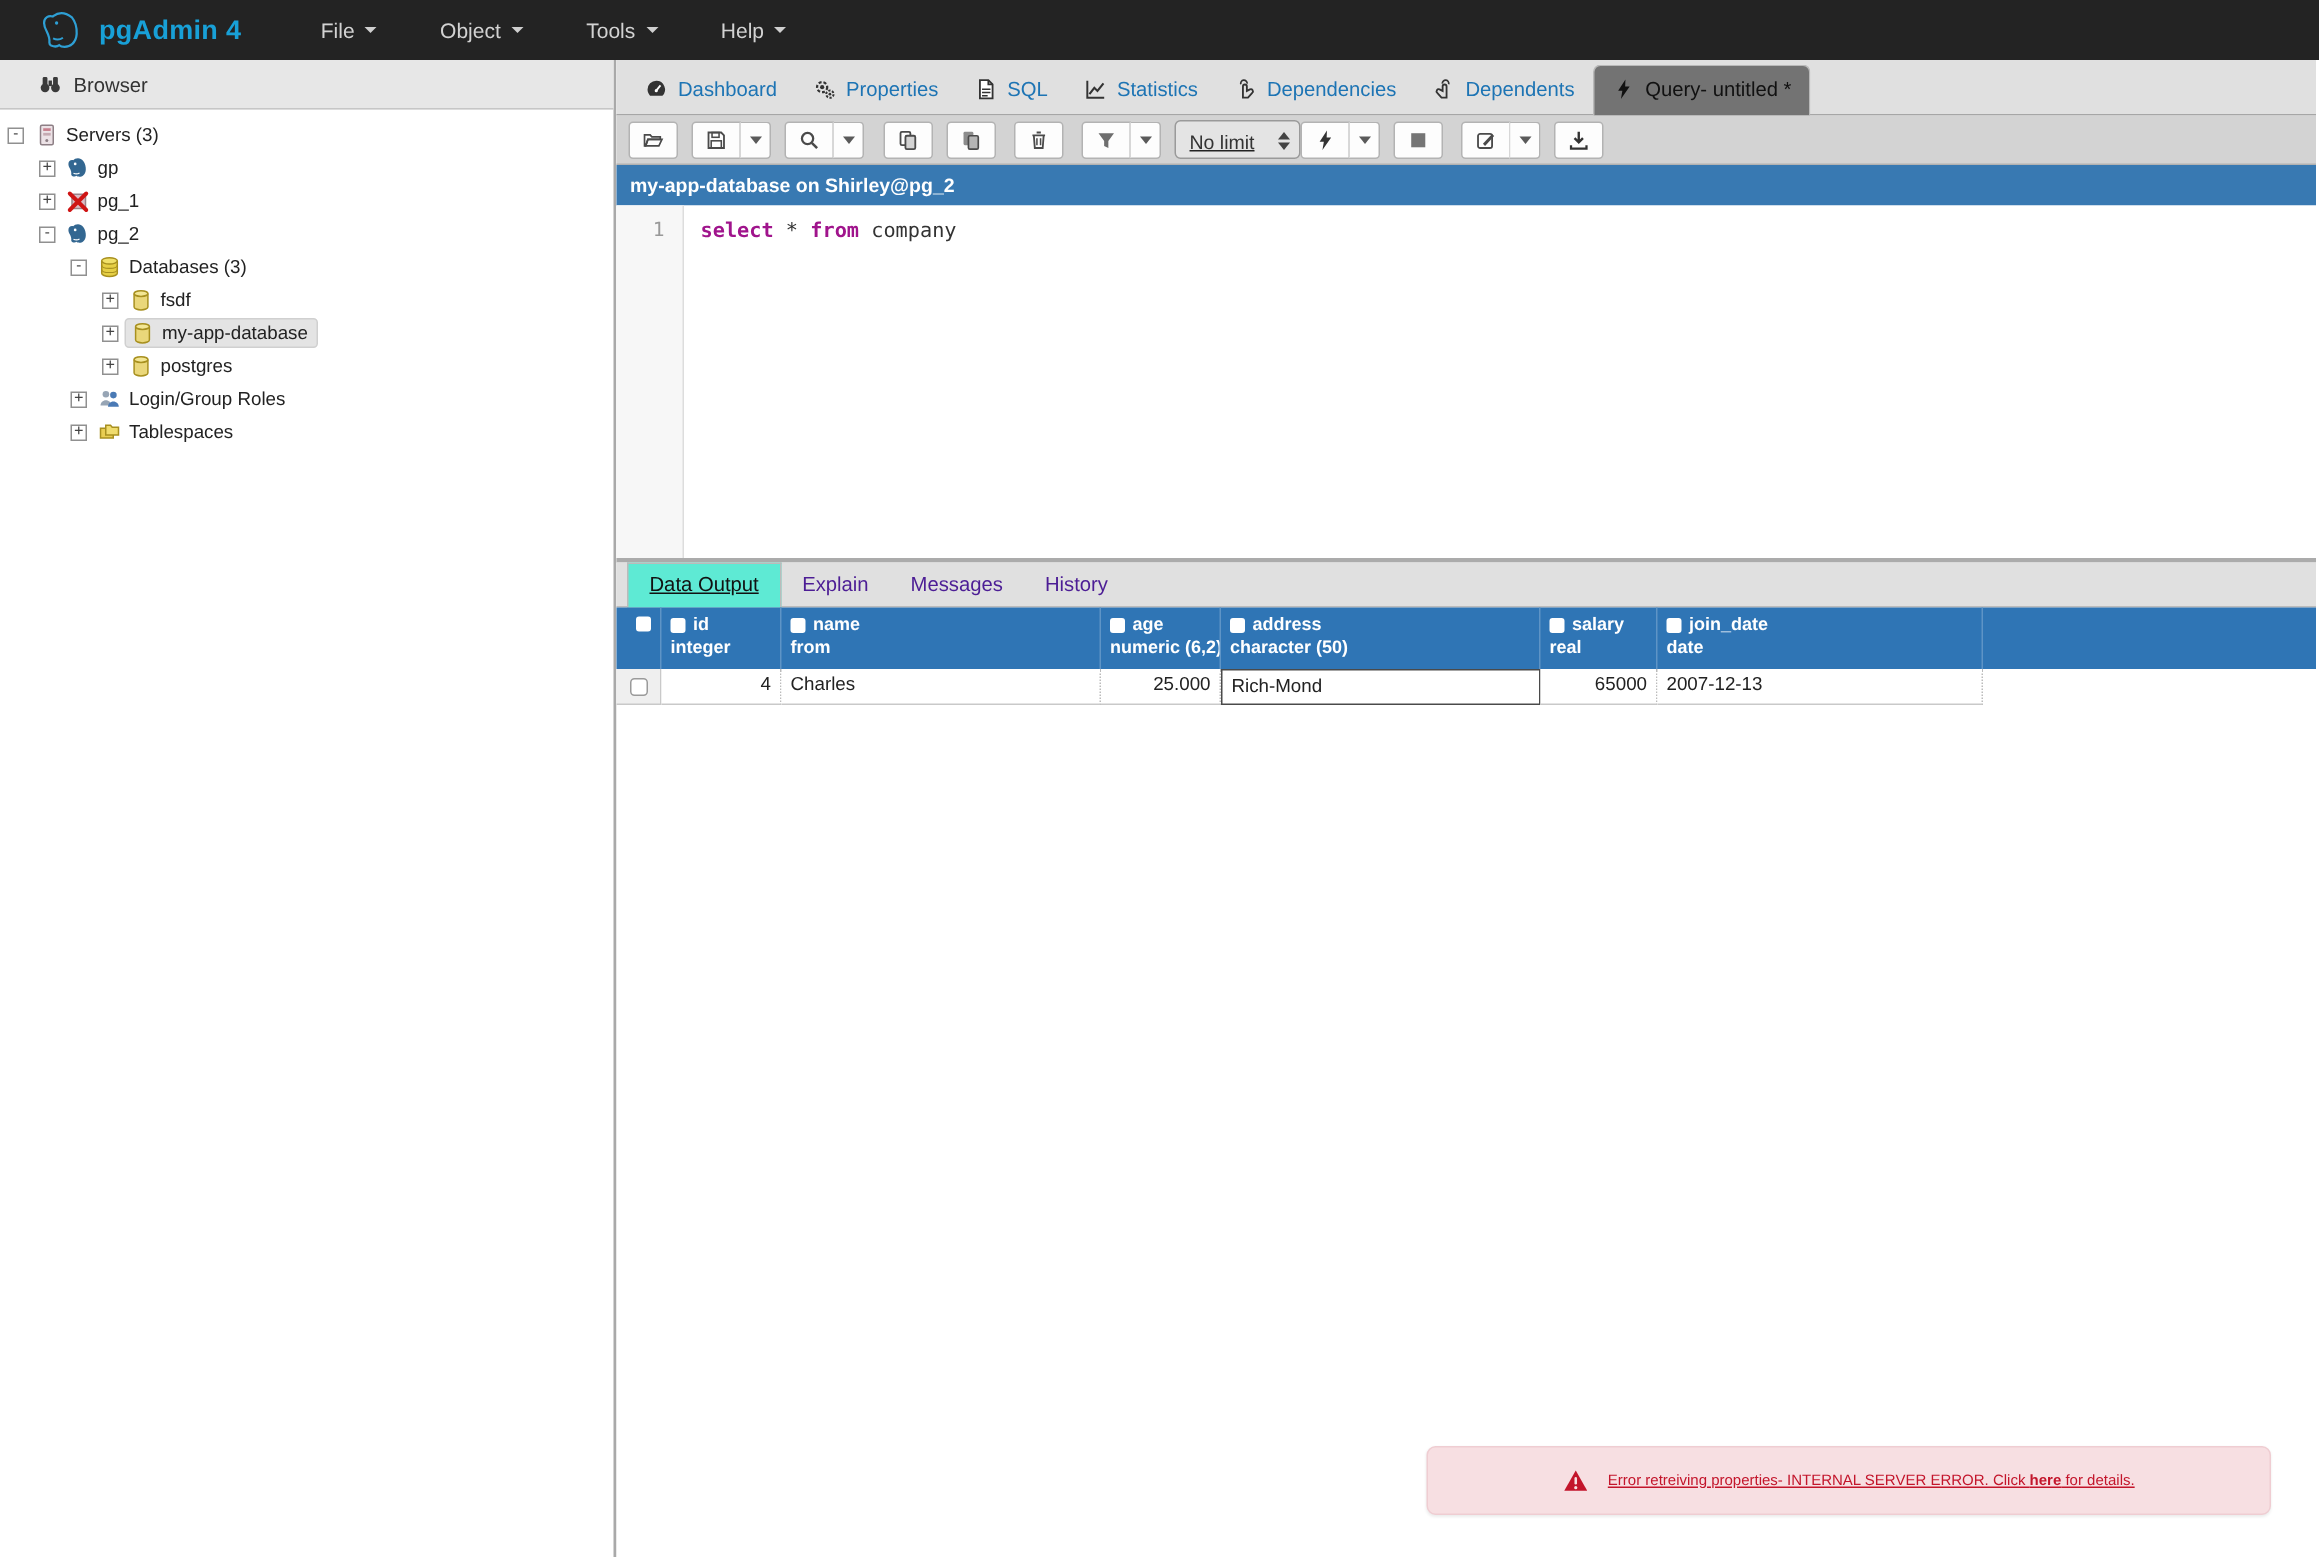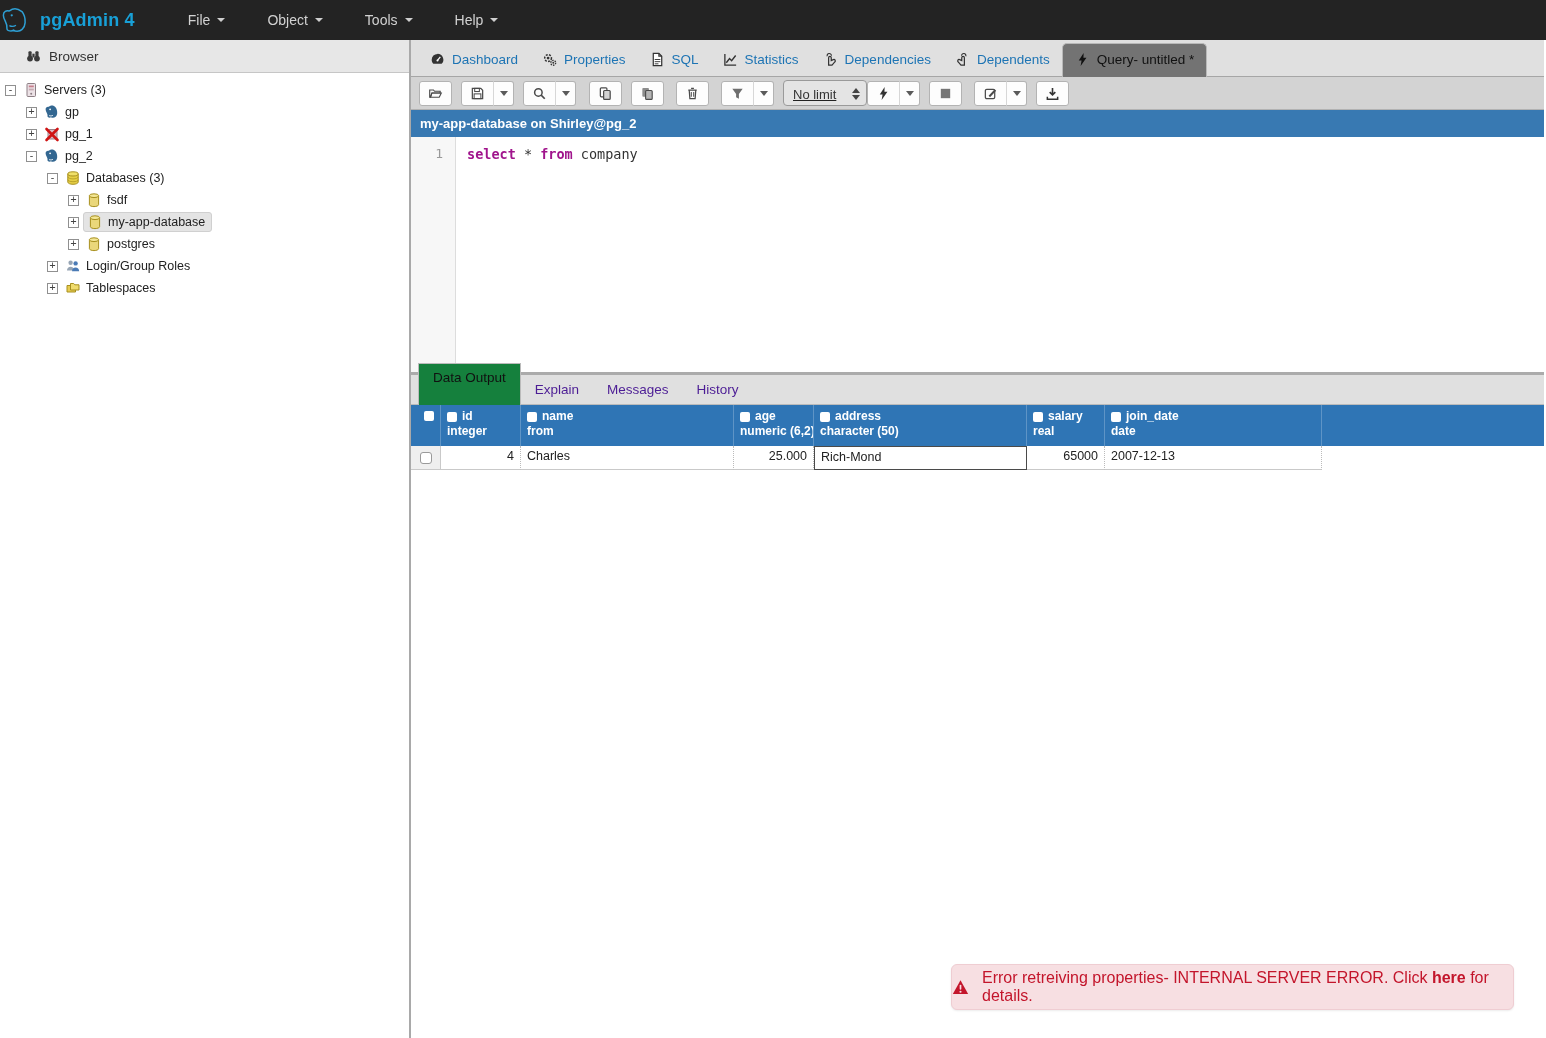--- a/index.html
+++ b/index.html
@@ -1,20 +1,20 @@
 <!DOCTYPE html>
 <html><head>
 <meta charset="utf-8">
 <style>
   * { box-sizing: border-box; margin: 0; padding: 0; }
   html,body { width:1546px; height:1038px; overflow:hidden; }
   body { font-family:"Liberation Sans", sans-serif; background:#fff; position:relative; font-size:13px; color:#222; }
 
   
-  .topbar { height:40px; background:#232323; display:flex; align-items:center; }
+  .topbar { height:40px; background:#232323; display:flex; align-items:center; padding-left:26px; }
   .logo { display:flex; align-items:center; }
   .logo svg { width:30px; height:30px; }
   .app-title { color:#18a0d7; font-size:18px; font-weight:bold; margin-left:10px; letter-spacing:.2px; }
   .menubar { display:flex; margin-left:32px; }
   .menu-item { color:#d2d2d2; font-size:14px; padding:0 21px; height:40px; display:flex; align-items:center; cursor:default; }
   .menu-item .caret { margin-left:7px; width:0; height:0; border-left:4px solid transparent; border-right:4px solid transparent; border-top:4px solid #cfcfcf; }
 
   
   .main { display:flex; height:998px; }
   .left-panel { width:411px; background:#fff; border-right:2px solid #a9a9a9; display:flex; flex-direction:column; }
@@ -58,21 +58,21 @@
   .conn-bar { height:27px; background:#3879b2; color:#fff; font-weight:bold; font-size:13px; display:flex; align-items:center; padding-left:9px; }
 
   .editor { height:235px; display:flex; background:#fff; }
   .gutter { width:45px; background:#f7f7f7; border-right:1px solid #ddd; text-align:right; padding:9px 12px 0 0; font-family:"DejaVu Sans Mono",monospace; font-size:13px; color:#999; }
   .code { padding:9px 0 0 11px; font-family:"DejaVu Sans Mono",monospace; font-size:13.5px; color:#333; }
   .kw { color:#a0148c; font-weight:bold; }
 
   .out-splitter { height:3px; background:#ababab; }
   .out-tabbar { height:30px; background:#e0e0e0; border-bottom:1px solid #bbb; display:flex; align-items:flex-end; padding-left:7px; }
   .out-tab { padding:6px 14px 7px 14px; font-size:13.5px; color:#4c1d95; }
-  .out-tab.active { background:#15803d; color:#111; border:1px solid #bbb; border-bottom:none; margin-bottom:-1px; padding-bottom:20px; }
+  .out-tab.active { background:#5eead4; color:#111; border:1px solid #bbb; border-bottom:none; margin-bottom:-1px; padding-bottom:8px;text-decoration:underline; }
 
   .grid { width:100%; }
   .grid-header { display:flex; background:#2f75b5; height:41px; color:#fff; }
   .gh-cell { border-right:1px solid #5e94c6; padding:4px 0 0 6px; font-size:12px; font-weight:bold; line-height:15px; overflow:hidden; white-space:nowrap; }
   .gh-cell .cb-line { display:flex; align-items:center; gap:5px; }
   .hcb { width:10px; height:10px; background:#fff; border-radius:2px; flex:none; }
   .gh-type { font-weight:bold; }
   .gh-all { display:flex; justify-content:center; padding-top:6px; }
   .grid-row { display:flex; height:24px; font-size:12.5px; }
   .gr-cell { border-right:1px dotted #bbb; border-bottom:1px solid #c9c9c9; background:#fff; padding:3px 6px 0 6px; overflow:hidden; white-space:nowrap; }
@@ -81,21 +81,21 @@
   .gr-cb { background:#efefef; border-right:1px solid #c9c9c9; border-bottom:1px solid #c9c9c9; display:flex; align-items:center; justify-content:center; }
   .rcb { width:12px; height:12px; background:#fff; border:1px solid #9a9a9a; border-radius:3px; }
 
   .w-cb { width:30px; flex:none; } .w-id { width:80px; flex:none; } .w-name { width:213px; flex:none; }
   .w-age { width:80px; flex:none; } .w-addr { width:213px; flex:none; } .w-sal { width:78px; flex:none; }
   .w-join { width:217px; flex:none; } .w-fill { flex:1; border-right:none; }
 
   
   .toast { position:absolute; right:30px; bottom:28px; width:563px; height:46px; background:#f7dfe2; border:1px solid #efcdd2; border-radius:6px; display:flex; align-items:center; justify-content:center; gap:13px; box-shadow:0 1px 2px rgba(0,0,0,.08); }
   .toast svg { width:17px; height:17px; flex:none; }
-  .toast-text { color:#c3152b; font-size:16px; }
+  .toast-text { color:#c3152b; font-size:10px;text-decoration:underline; }
   .toast-text b { font-weight:bold; }
 </style>
 </head>
 <body>
 
 <div class="topbar">
   <div class="logo">
     <svg viewBox="0 0 32 32">
       <path d="M16 4c-3.2 0-4.6 1.2-6.2 2.4C7 5.6 3.6 6.8 3.6 11c0 2.4 1 4.4 2 6.2 1.2 2.4 2.2 4.6 1.8 7.8 0 .8.4 1.6 1.2 2 1.8.8 4 1.2 5.8-.2.8.8 2.2 1.2 3.8 1.2 2 0 4-.6 5.4-2 1.8-1.6 3-4 3.2-7.2.2-4.2-.8-8.6-3.4-11.8C21 5.2 18.6 4 16 4z" fill="none" stroke="#2e9fd4" stroke-width="1.6"></path>
       <circle cx="12.5" cy="11" r="1.2" fill="#2e9fd4"></circle>

